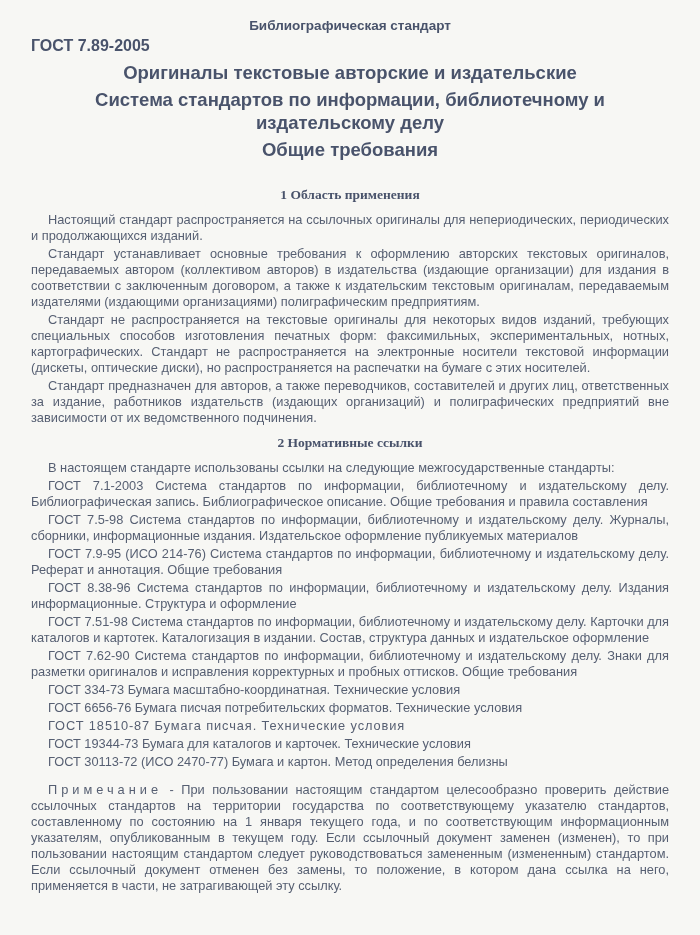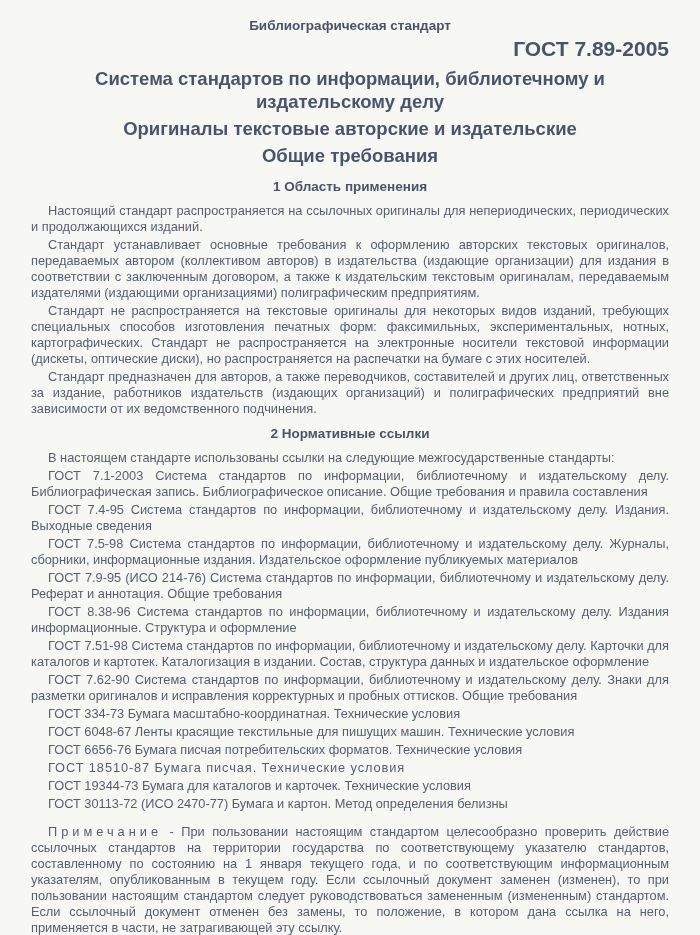--- a/index.html
+++ b/index.html
@@ -20,40 +20,41 @@
     padding: 18px 31px 0 31px;
   }
   .kicker {
     text-align: center;
     font-weight: bold;
     font-size: 13.5px;
     color: #49536b;
     margin: 0 0 4px 0;
   }
   .doc-number {
-    text-align: right;
+    text-align: left;
     font-weight: bold;
-    font-size: 21px;
+    font-size: 16px;
     color: #49536b;
     margin: 0 0 6px 0;
   }
   .doc-title {
     text-align: center;
     font-weight: bold;
     font-size: 18.5px;
     line-height: 23px;
     color: #49536b;
     margin: 0 0 4px 0;
   }
   .section-heading {
     text-align: center;
     font-weight: bold;
     font-size: 13.5px;
     color: #49536b;
-    margin: 12px 0 9px 0;
+    margin: 26px 0 9px 0;
+    font-family: Liberation Serif, serif;
   }
   .section-heading.refs {
     margin-top: 9px;
   }
   .body-text p.para {
     font-size: 12.8px;
     line-height: 16px;
     color: #565f72;
     text-align: justify;
     text-indent: 17px;
@@ -76,48 +77,46 @@
   }
 </style>
 </head>
 <body>
 
 <div class="page">
 
   <header>
     <p class="kicker">Библиографическая стандарт</p>
     <h1 class="doc-number">ГОСТ 7.89-2005</h1>
+    <h2 class="doc-title">Оригиналы текстовые авторские и издательские</h2>
     <h2 class="doc-title">Система стандартов по информации, библиотечному и издательскому делу</h2>
-    <h2 class="doc-title">Оригиналы текстовые авторские и издательские</h2>
     <h2 class="doc-title">Общие требования</h2>
   </header>
 
   <section>
     <h3 class="section-heading">1 Область применения</h3>
     <div class="body-text">
         <p class="para">Настоящий стандарт распространяется на ссылочных оригиналы для непериодических, периодических и продолжающихся изданий.</p>
         <p class="para">Стандарт устанавливает основные требования к оформлению авторских текстовых оригиналов, передаваемых автором (коллективом авторов) в издательства (издающие организации) для издания в соответствии с заключенным договором, а также к издательским текстовым оригиналам, передаваемым издателями (издающими организациями) полиграфическим предприятиям.</p>
         <p class="para">Стандарт не распространяется на текстовые оригиналы для некоторых видов изданий, требующих специальных способов изготовления печатных форм: факсимильных, экспериментальных, нотных, картографических. Стандарт не распространяется на электронные носители текстовой информации (дискеты, оптические диски), но распространяется на распечатки на бумаге с этих носителей.</p>
         <p class="para">Стандарт предназначен для авторов, а также переводчиков, составителей и других лиц, ответственных за издание, работников издательств (издающих организаций) и полиграфических предприятий вне зависимости от их ведомственного подчинения.</p>
       </div>
   </section>
 
   <section>
     <h3 class="section-heading refs">2 Нормативные ссылки</h3>
     <div class="body-text">
         <p class="para">В настоящем стандарте использованы ссылки на следующие межгосударственные стандарты:</p>
         <p class="para">ГОСТ 7.1-2003 Система стандартов по информации, библиотечному и издательскому делу. Библиографическая запись. Библиографическое описание. Общие требования и правила составления</p>
-        <p class="para">ГОСТ 7.4-95 Система стандартов по информации, библиотечному и издательскому делу. Издания. Выходные сведения</p>
         <p class="para">ГОСТ 7.5-98 Система стандартов по информации, библиотечному и издательскому делу. Журналы, сборники, информационные издания. Издательское оформление публикуемых материалов</p>
         <p class="para">ГОСТ 7.9-95 (ИСО 214-76) Система стандартов по информации, библиотечному и издательскому делу. Реферат и аннотация. Общие требования</p>
         <p class="para">ГОСТ 8.38-96 Система стандартов по информации, библиотечному и издательскому делу. Издания информационные. Структура и оформление</p>
         <p class="para">ГОСТ 7.51-98 Система стандартов по информации, библиотечному и издательскому делу. Карточки для каталогов и картотек. Каталогизация в издании. Состав, структура данных и издательское оформление</p>
         <p class="para">ГОСТ 7.62-90 Система стандартов по информации, библиотечному и издательскому делу. Знаки для разметки оригиналов и исправления корректурных и пробных оттисков. Общие требования</p>
         <p class="para">ГОСТ 334-73 Бумага масштабно-координатная. Технические условия</p>
-        <p class="para">ГОСТ 6048-67 Ленты красящие текстильные для пишущих машин. Технические условия</p>
         <p class="para">ГОСТ 6656-76 Бумага писчая потребительских форматов. Технические условия</p>
         <p class="para wide">ГОСТ 18510-87 Бумага писчая. Технические условия</p>
         <p class="para">ГОСТ 19344-73 Бумага для каталогов и карточек. Технические условия</p>
         <p class="para">ГОСТ 30113-72 (ИСО 2470-77) Бумага и картон. Метод определения белизны</p>
       </div>
   </section>
 
   <p class="note"><span class="note-label">Примечание</span> <span>- При пользовании настоящим стандартом целесообразно проверить действие ссылочных стандартов на территории государства по соответствующему указателю стандартов, составленному по состоянию на 1 января текущего года, и по соответствующим информационным указателям, опубликованным в текущем году. Если ссылочный документ заменен (изменен), то при пользовании настоящим стандартом следует руководствоваться замененным (измененным) стандартом. Если ссылочный документ отменен без замены, то положение, в котором дана ссылка на него, применяется в части, не затрагивающей эту ссылку.</span></p>
 
 </div>

